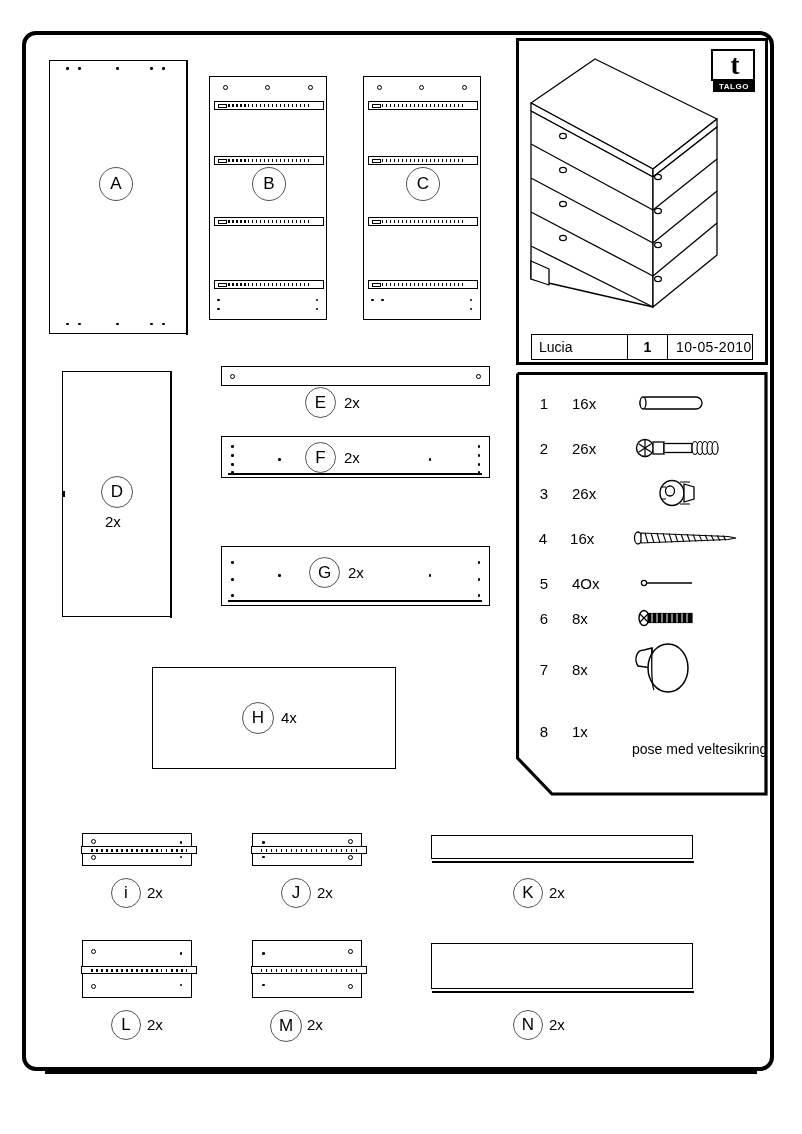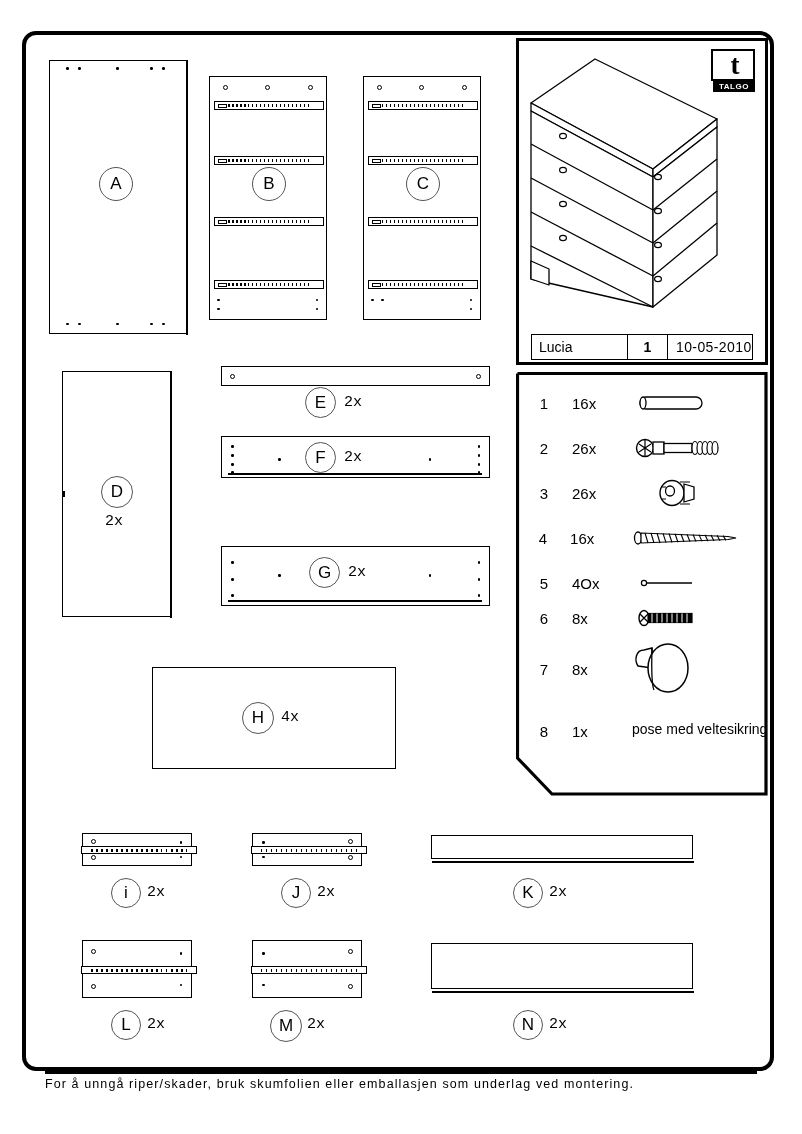--- a/index.html
+++ b/index.html
@@ -56,31 +56,31 @@
   }
   .tb-name{width:96px;padding-left:7px;border-right:1.5px solid #000;}
   .tb-num{width:40px;justify-content:center;border-right:1.5px solid #000;font-weight:bold;}
   .tb-date{flex:1;padding-left:8px;letter-spacing:.4px;}
 
   
   .prow{position:absolute;left:0;width:252px;height:38px;display:flex;align-items:center;}
   .prow .pno{width:56px;text-align:center;font-size:15px;}
   .prow .pqty{width:60px;text-align:left;font-size:15px;}
   .prow .pic{flex:1;position:relative;height:38px;}
-  .prow .ptxt{font-size:14px;}
+  .prow .ptxt{font-size:14px;margin-top:20px;}
 
   
   .pbox{position:absolute;border:1.5px solid #000;box-sizing:border-box;background:#fff;}
 
   .circ{
     position:absolute;border:1px solid #555;border-radius:50%;
     display:flex;align-items:center;justify-content:center;
     font-size:17px;background:#fff;font-family:"Liberation Sans",sans-serif;
   }
-  .qty{position:absolute;font-size:15px;font-family:Liberation Mono, monospace;}
+  .qty{position:absolute;font-size:15px;font-family:Liberation Sans, sans-serif;}
 
   .dot{position:absolute;background:#000;border-radius:50%;width:2.5px;height:2.5px;}
   .hole{position:absolute;border:1.1px solid #000;border-radius:50%;
         width:5px;height:5px;box-sizing:border-box;}
 
   
   .slide{position:absolute;height:9px;border:1.3px solid #000;box-sizing:border-box;background:#fff;}
   .slide:before{
     content:"";position:absolute;left:12%;top:2px;right:12%;height:3px;
     background:repeating-linear-gradient(to right,#000 0 1.5px,#fff 1.5px 4px);
@@ -444,15 +444,14 @@
 
   <div class="pbox" style="left:431px;top:943px;width:262px;height:46px">
     <div class="edgeline" style="left:0;bottom:-5px;width:262px;height:1.6px;"></div>
   </div>
   <div class="circ" style="left:513px;top:1010px;width:28px;height:28px">
     <span>N</span>
   </div>
   <span class="qty" style="left:549px;top:1016px">2x</span>
 
   <div class="caption-rule"></div>
-  <div class="caption-bar">For å unngå riper/skader, bruk skumfolien eller emballasjen som underlag ved montering.</div>
 
 </div>
 
 </body></html>

